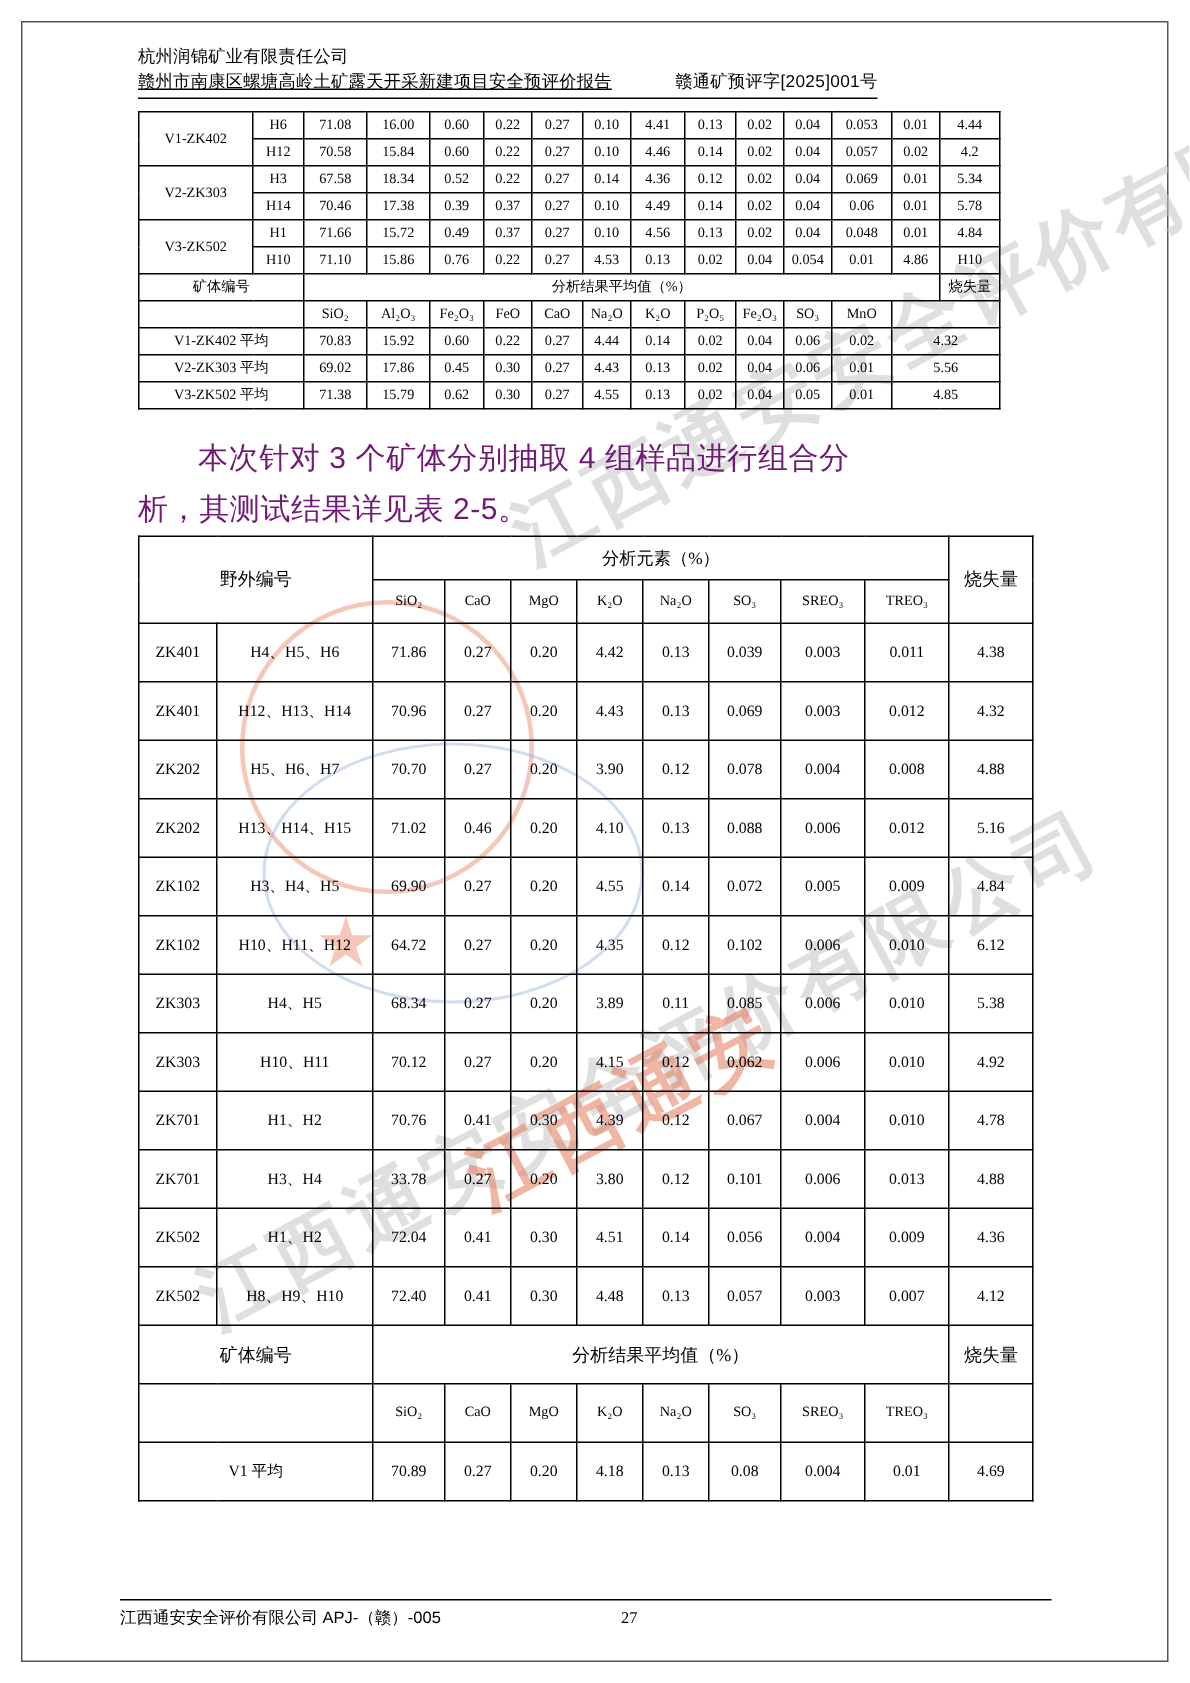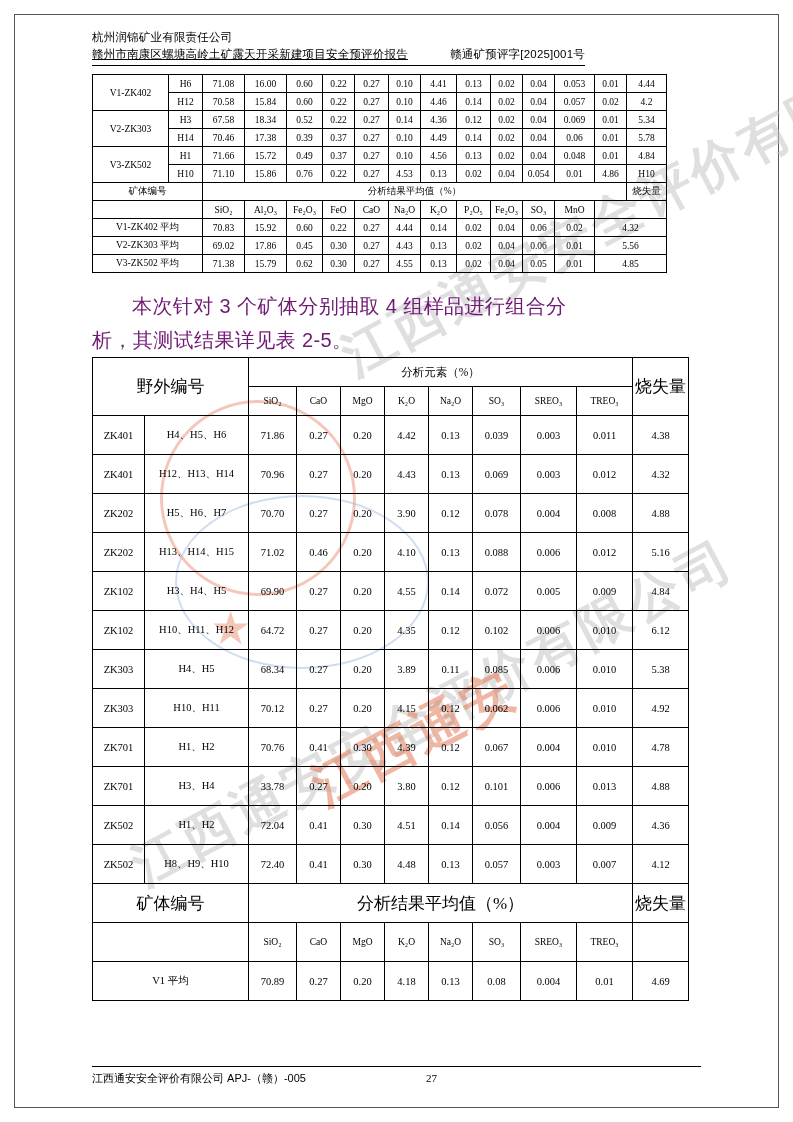--- a/index.html
+++ b/index.html
@@ -94,28 +94,28 @@
     margin-top: 6px;
     margin-bottom: 7px;
     letter-spacing: 0.5px;
   }
 
   table.doc.t2 { width: 100%; }
   table.doc.t2 td {
     height: 36px;
     font-size: 10.5px;
   }
-  table.doc.t2 td.hdrcell { font-size: 17px; }
+  table.doc.t2 td.hdrcell { font-size: 12px; }
   table.doc.t2 td.subhdr { font-size: 9.5px; height: 26px; }
   table.doc.t2 td.grouphdr { height: 26px; font-size: 11.5px; }
 
   
   .footer {
     position: absolute;
-    left: 92px;
+    left: 80px;
     right: 92px;
     bottom: 36px;
     border-top: 1.3px solid #000;
     padding-top: 4px;
     font-size: 11px;
     display: flex;
     align-items: baseline;
   }
   .footer .f-left { white-space: nowrap; }
   .footer .f-page {

